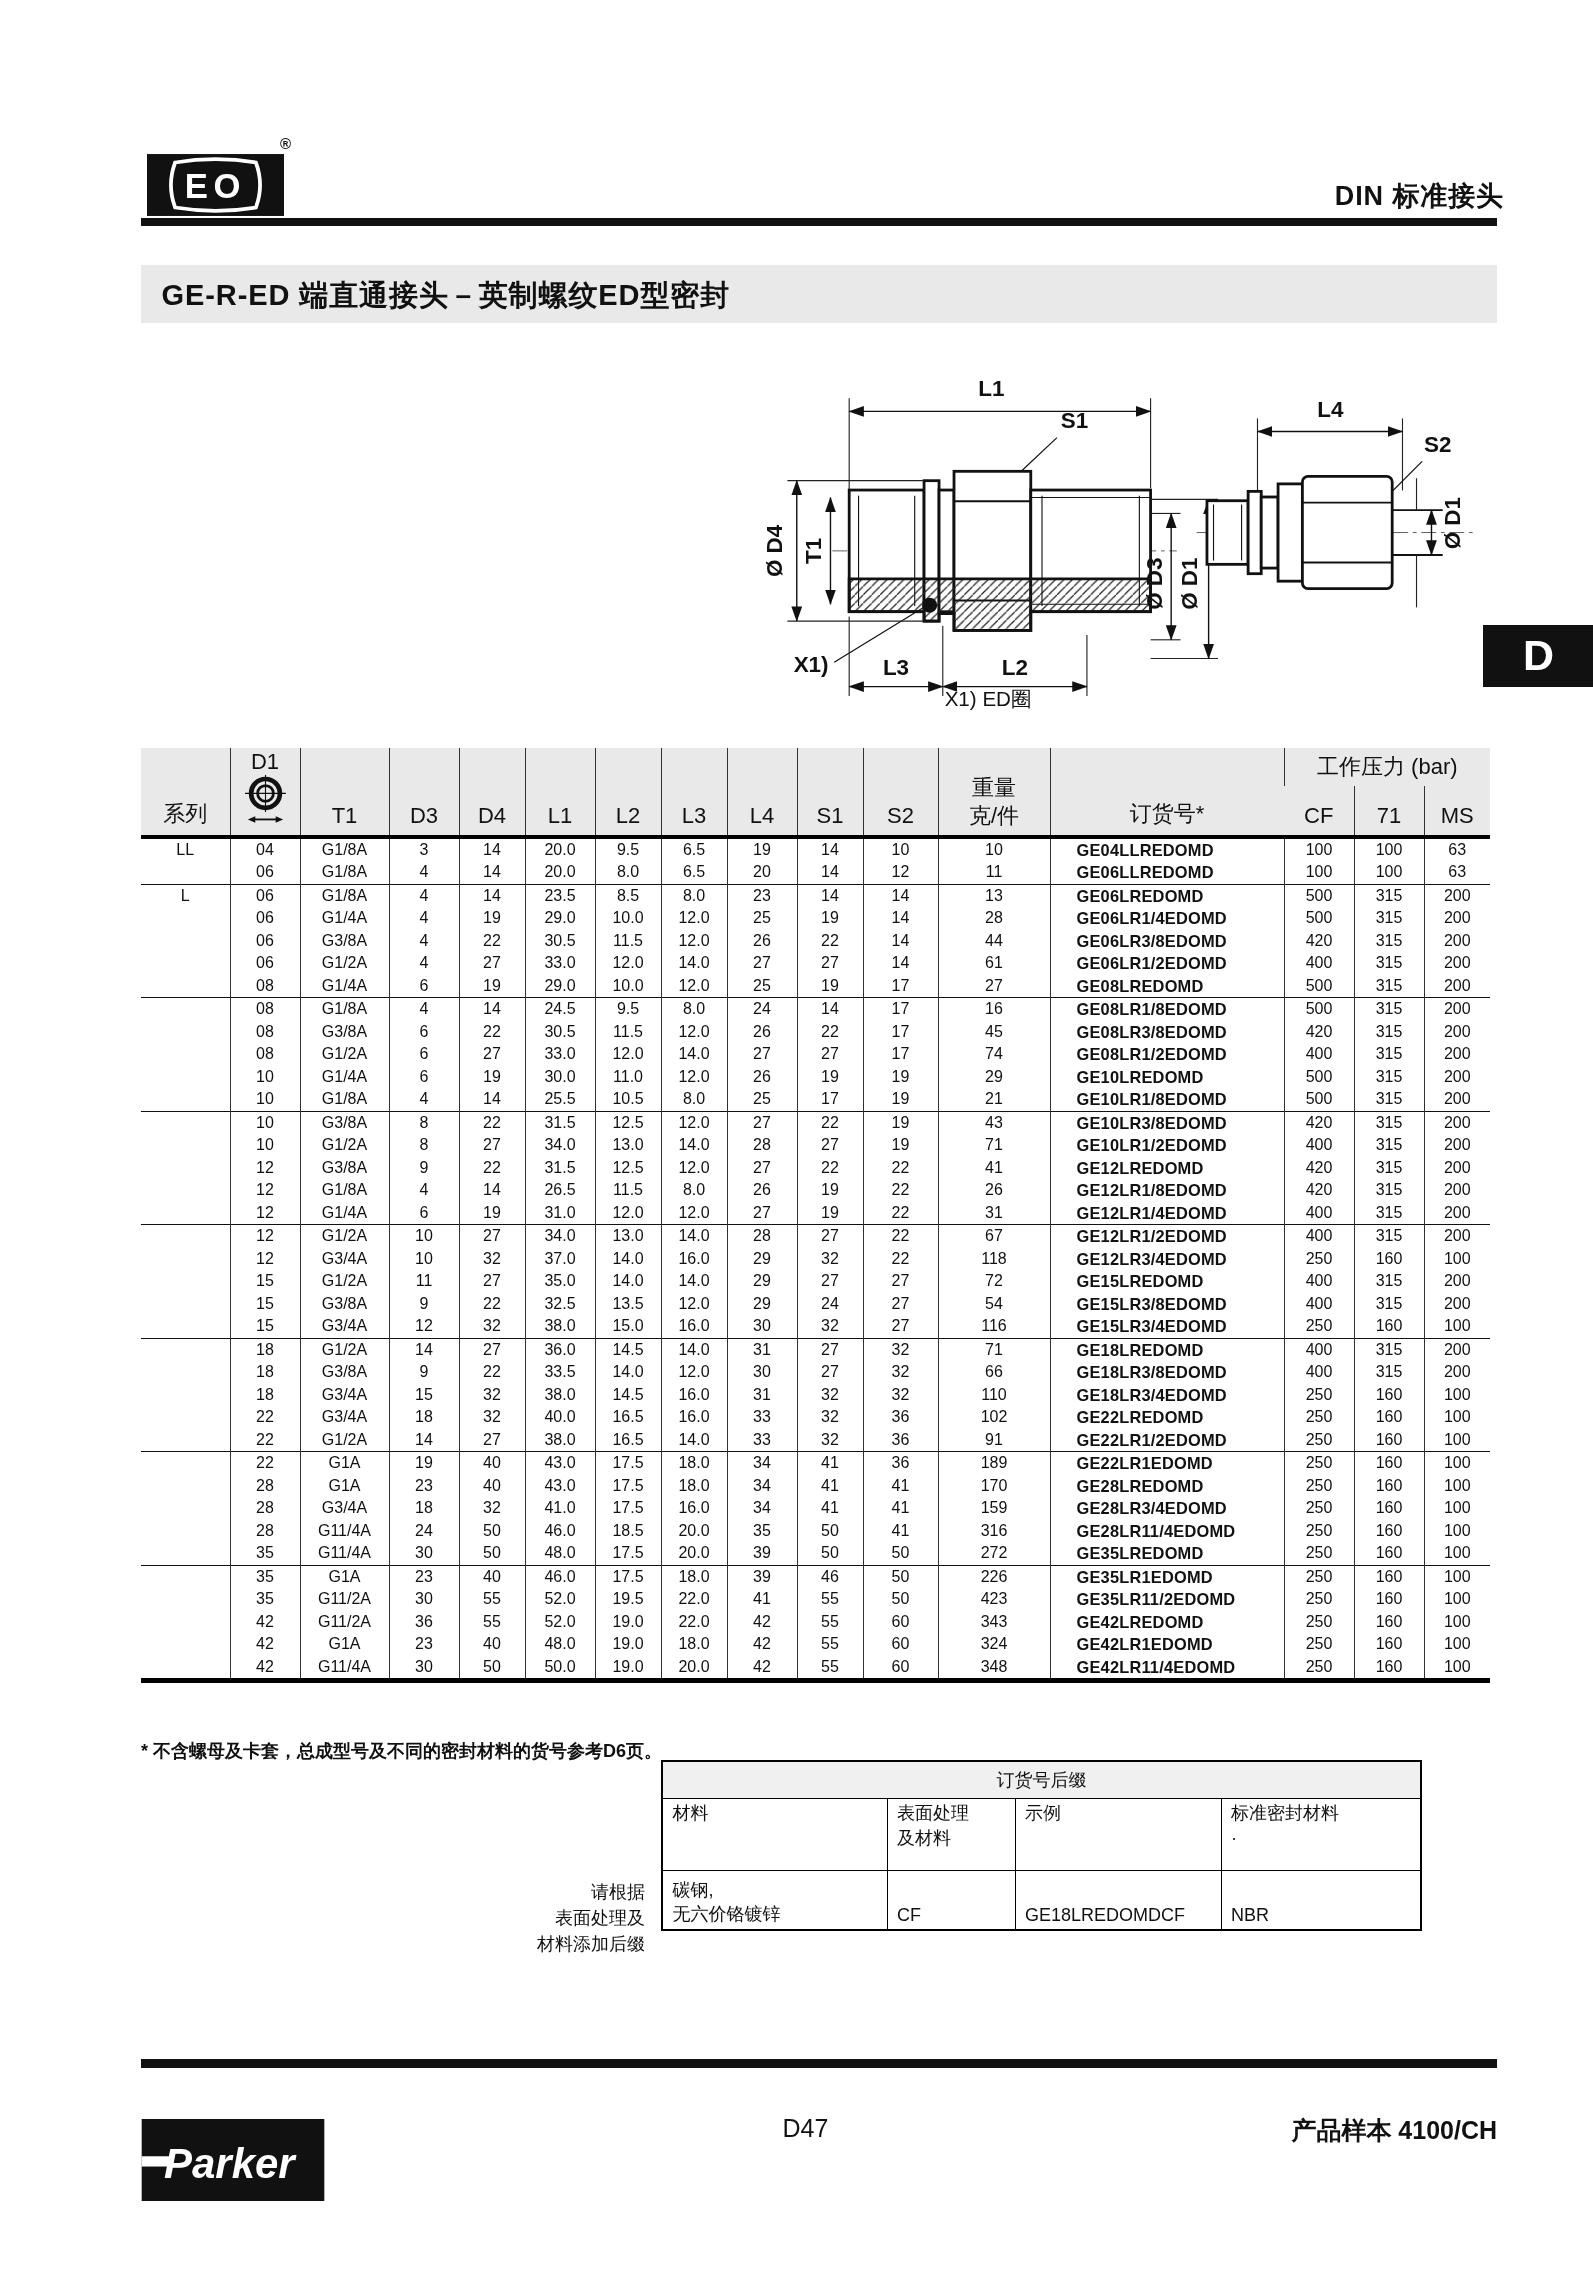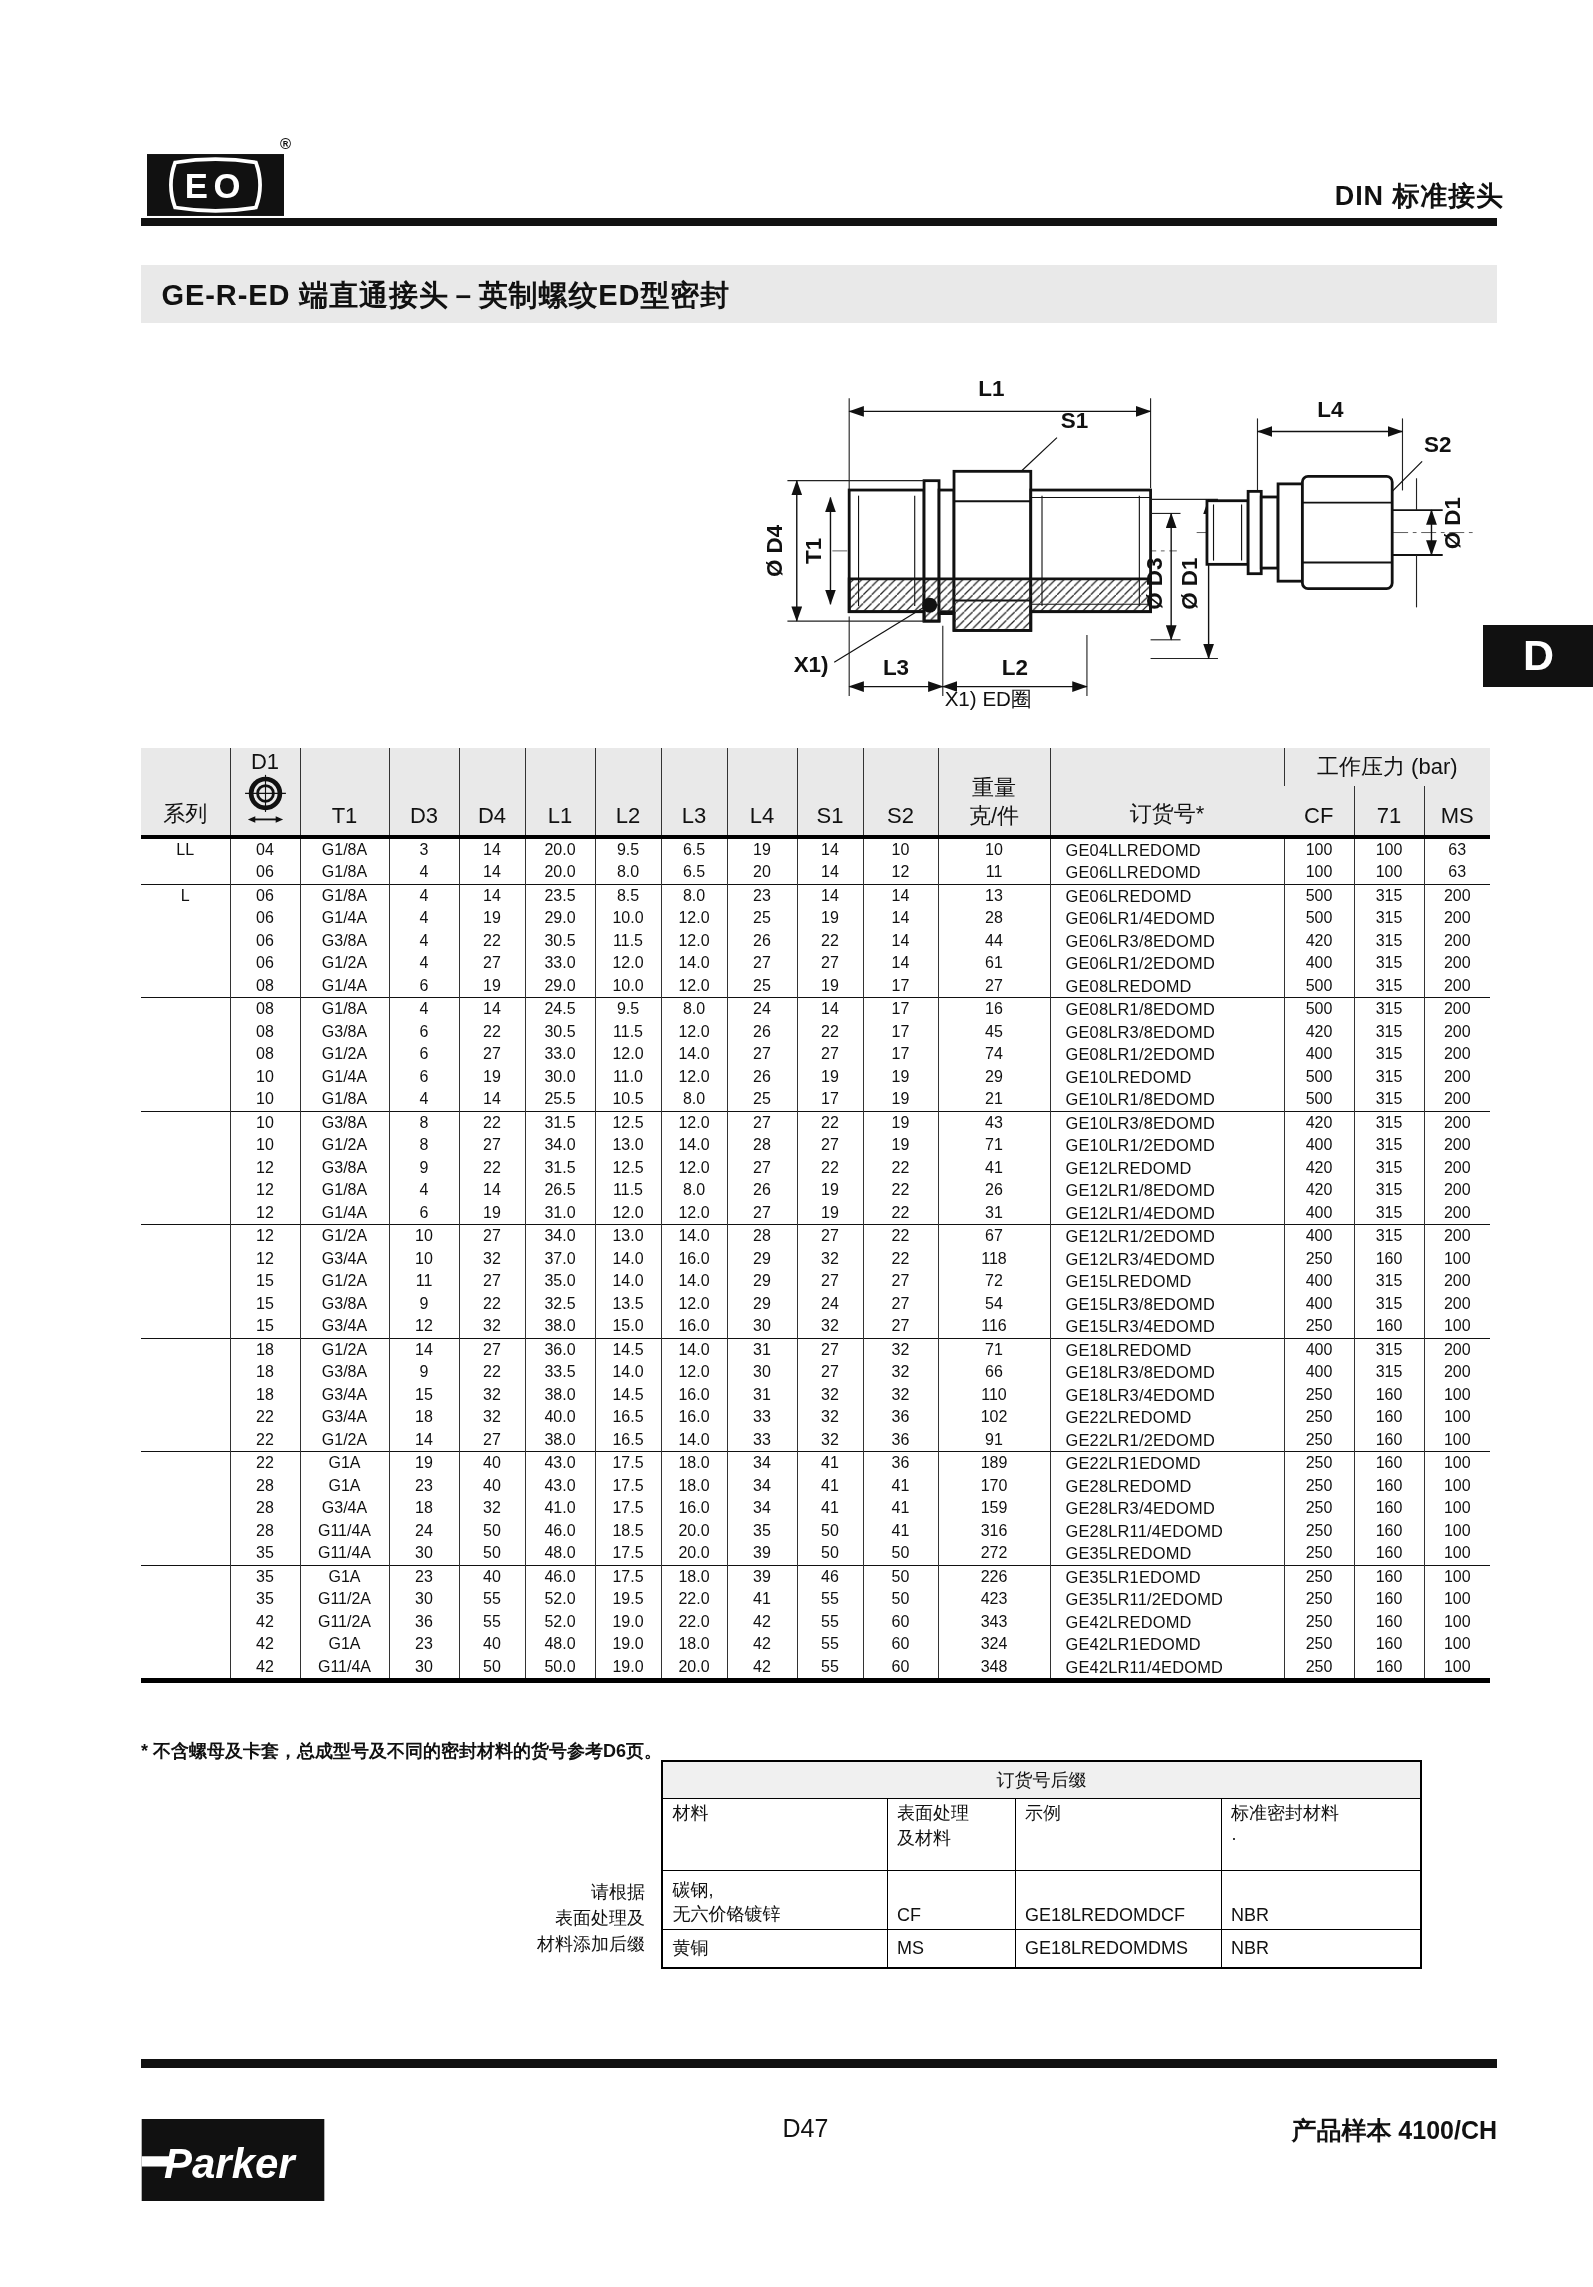--- a/index.html
+++ b/index.html
@@ -34,21 +34,21 @@
   .t-main thead tr th:first-child{border-left:none;}
   .t-main thead .pressure{vertical-align:middle;padding-bottom:0;height:36px;border-left:0.9px solid #333;}
   .t-main thead .sub{border-left:0.9px solid #333;height:41px;}
   .t-main thead .d1h{vertical-align:top;padding-top:1.9px;line-height:1.05;}
   .t-main thead .wt{line-height:1.25;}
   .t-main tbody td{font-size:16px;text-align:center;height:22.5px;line-height:22.5px;padding:0 1.9px;
                    border-left:0.9px solid #333;white-space:nowrap;overflow:hidden;}
   .t-main tbody td:first-child{border-left:none;}
   .t-main tbody tr:first-child td{border-top:4.7px solid #000;}
   .t-main tbody tr.group-sep td{border-top:1.9px solid #111;}
-  .t-main tbody td.partno{text-align:left;font-weight:normal;padding-left:15px;font-size:16.4px;letter-spacing:0.2px;}
+  .t-main tbody td.partno{text-align:left;font-weight:bold;padding-left:26px;font-size:16.4px;letter-spacing:0.2px;}
 
   
   .footnote{position:absolute;left:141px;top:1739px;font-size:18px;font-weight:bold;}
 
   
   .t-suffix{position:absolute;left:661px;top:1760px;width:759px;border-collapse:collapse;table-layout:fixed;
             border:2.8px solid #000;}
   .t-suffix th,.t-suffix td{border:0.9px solid #000;font-size:18px;text-align:left;padding:2.8px 9.4px;}
   .t-suffix .sx-title{text-align:center;font-weight:normal;background:#f0f0f0;height:30px;}
   .t-suffix .sx-h{font-weight:normal;vertical-align:top;white-space:pre-line;height:66px;line-height:1.35;}
@@ -936,26 +936,20 @@
       </tr>
     </thead>
     <tbody id="suffix-tbody">
         <tr class="tall">
           <td class="mat">碳钢,
 无六价铬镀锌</td>
           <td>CF</td>
           <td>GE18LREDOMDCF</td>
           <td>NBR</td>
         </tr>
-        <tr class="short">
-          <td class="mat">黄铜</td>
-          <td>MS</td>
-          <td>GE18LREDOMDMS</td>
-          <td>NBR</td>
-        </tr>
       </tbody>
   </table>
 
   <div class="side-note" id="side-note">
       <div>请根据</div>
       <div>表面处理及</div>
       <div>材料添加后缀</div>
     </div>
 
   <div class="rule-bottom"></div>

